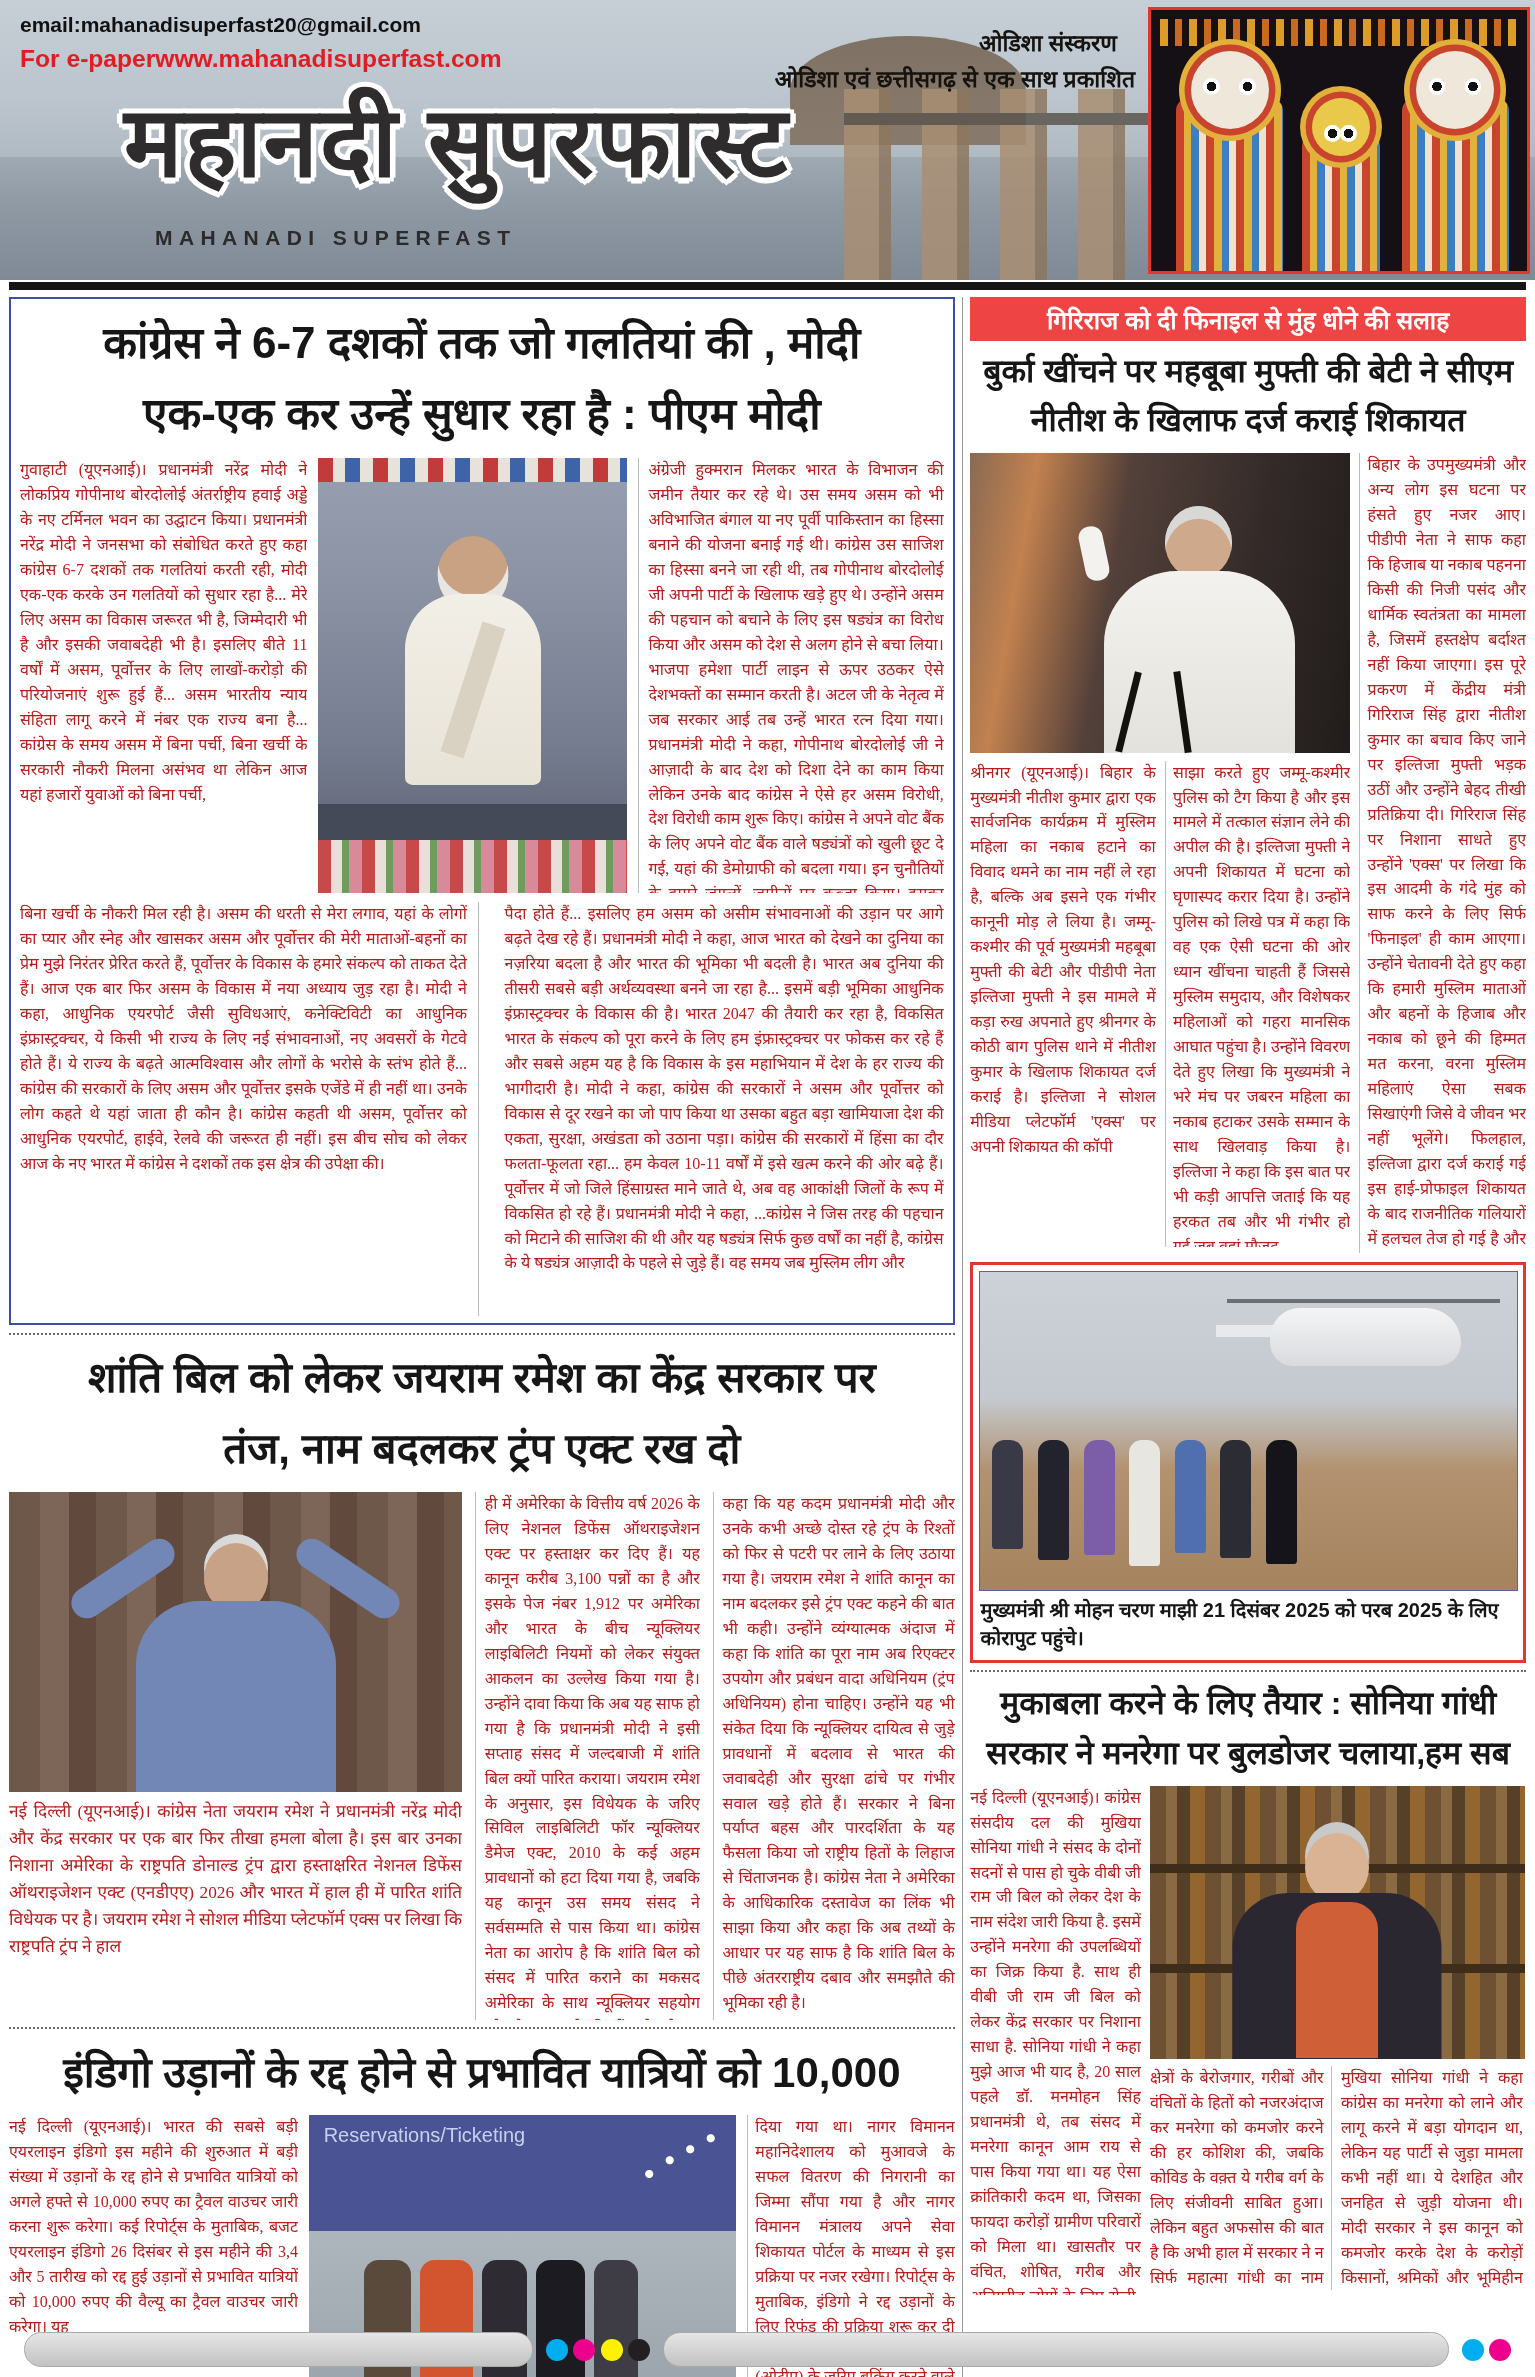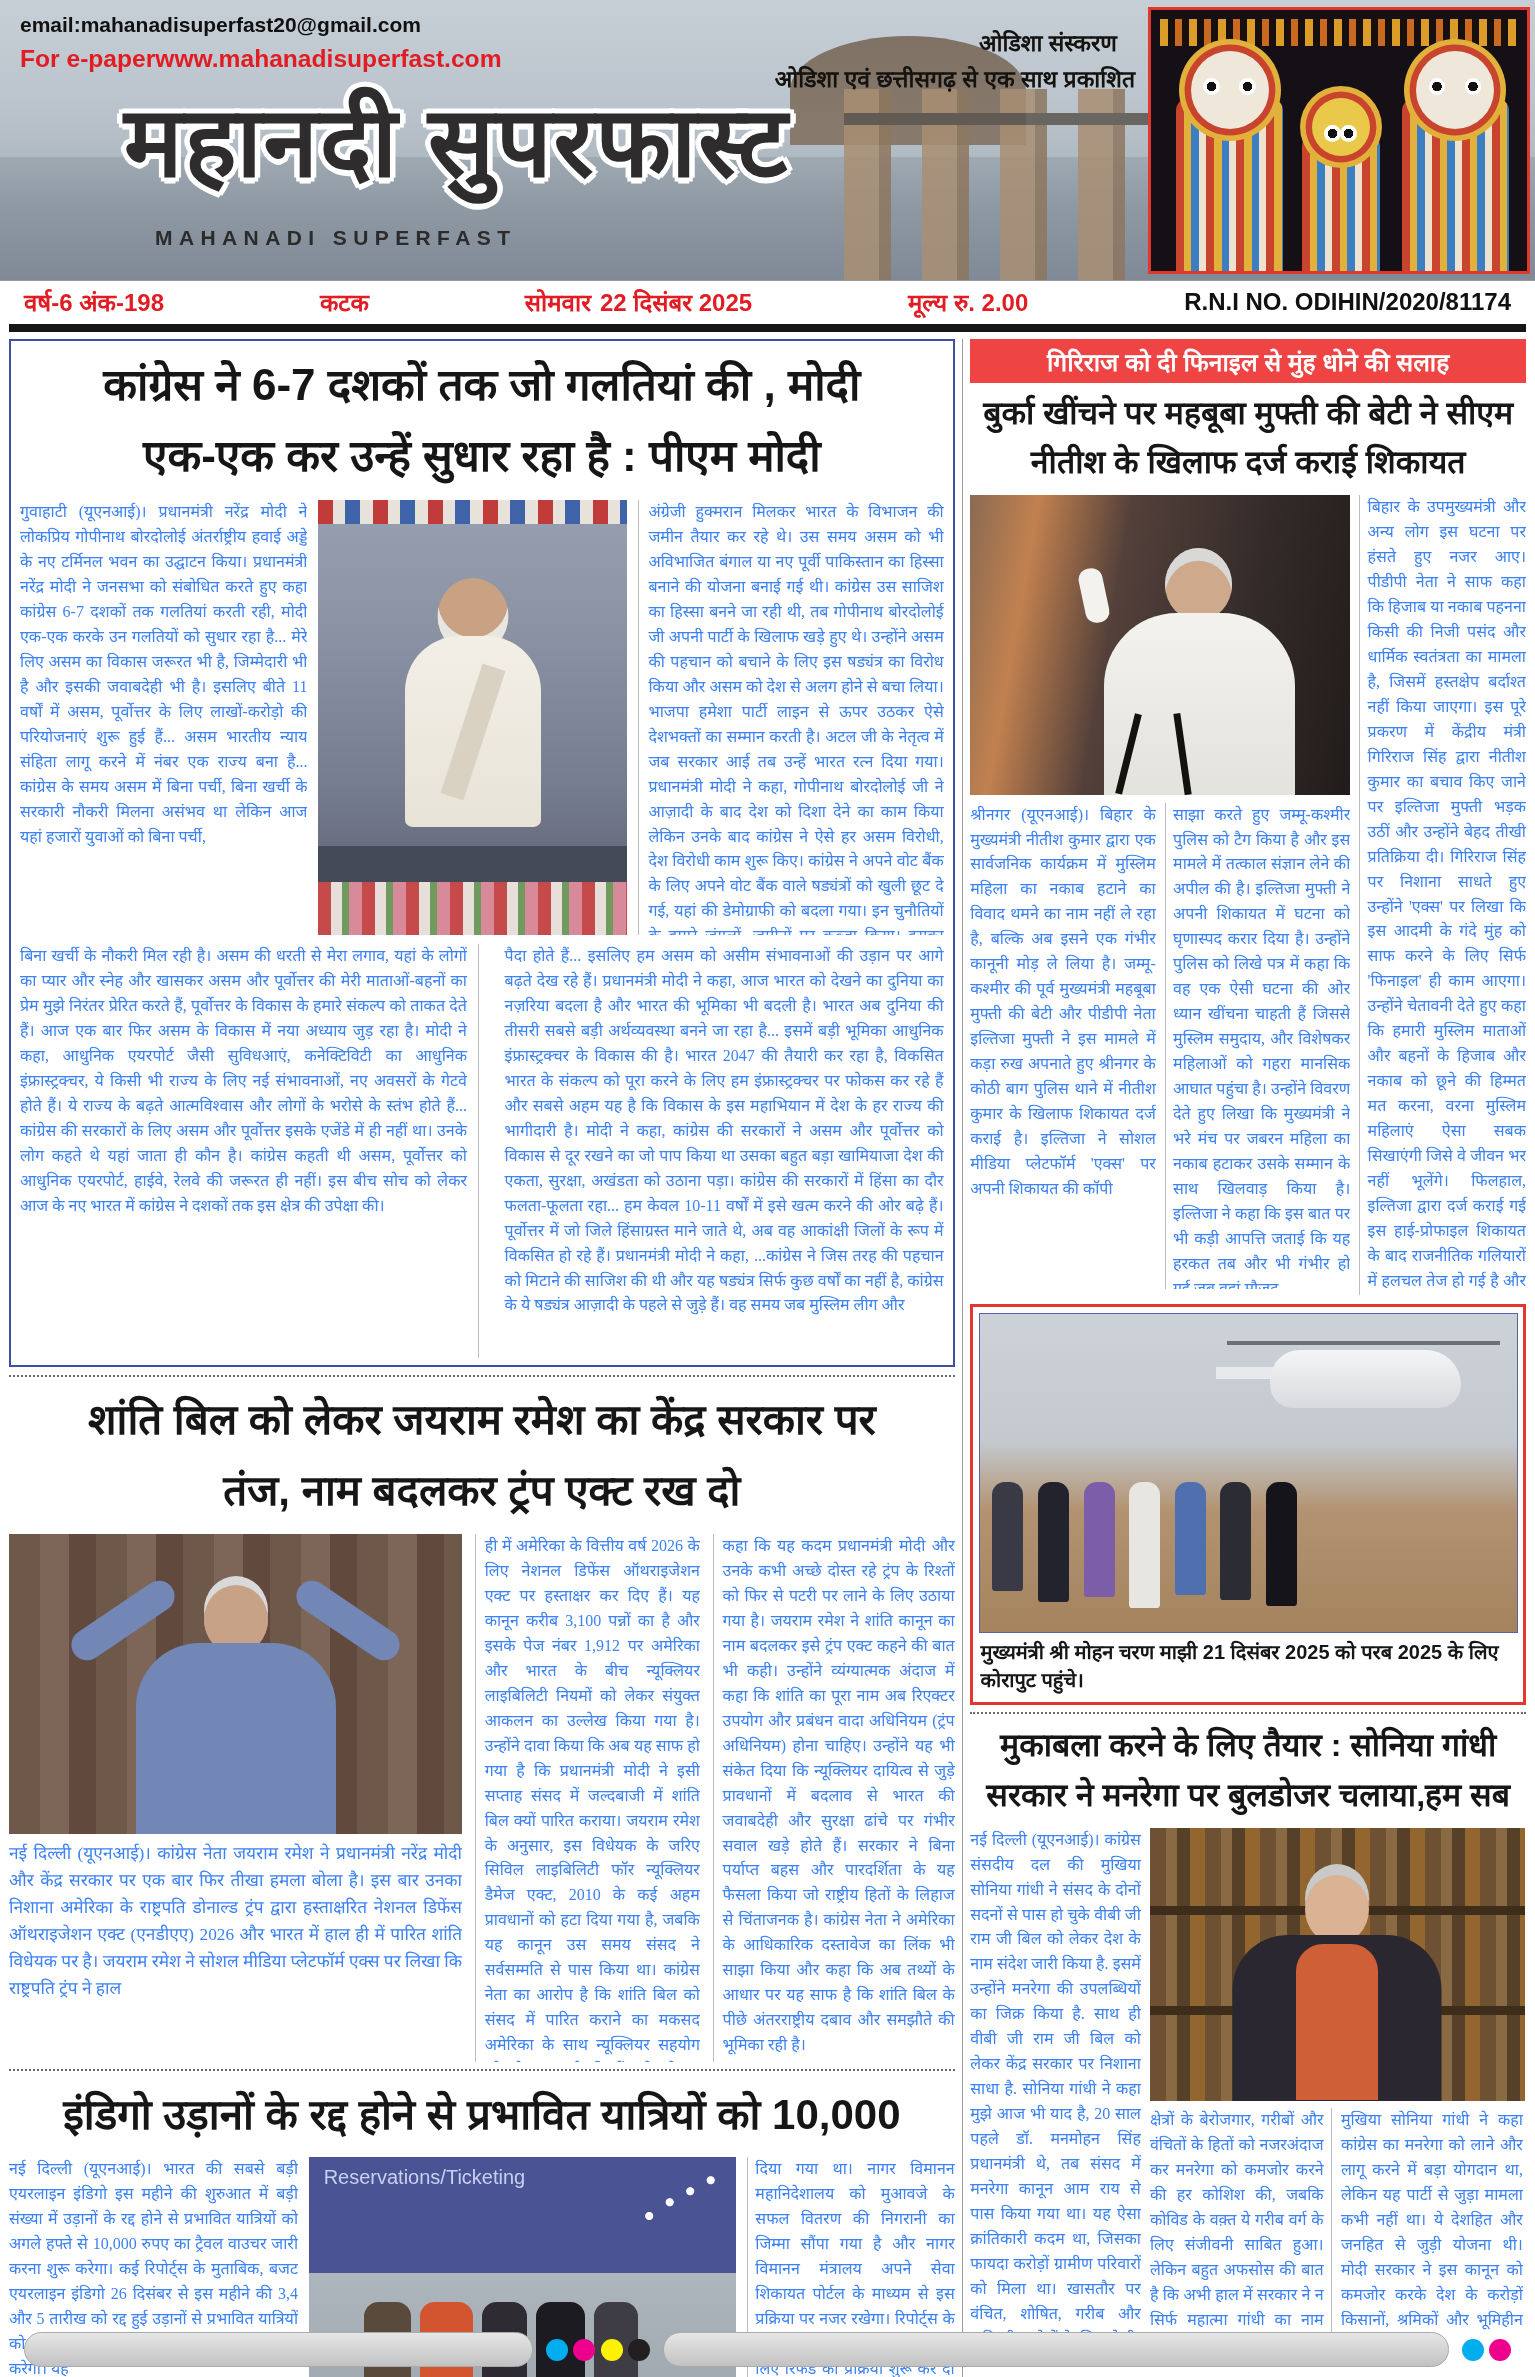--- a/index.html
+++ b/index.html
@@ -68,21 +68,21 @@
   .left-region { width:953px; padding-right:7.3px; }
   .right-region { width:564px; border-left:0.9px solid #9a9a9a; padding-left:7.3px; }
   
   .hl { font-family:"Liberation Sans",sans-serif; font-weight:800; color:#161616; text-align:center; }
   .hl-modi { font-size:44px; line-height:1.62; }
   .hl-mid { font-size:42px; line-height:1.7; }
   .hl-right { font-size:32px; line-height:1.55; }
   .kicker { background:#ef4444; color:#fff; font-family:"Liberation Sans",sans-serif; font-weight:bold;
     font-size:24.6px; text-align:center; padding:5.5px 3.6px; }
   
-  .bodytxt { font-size:16px; line-height:1.56; text-align:justify; color:#3b82f6; overflow:hidden; }
+  .bodytxt { font-size:16px; line-height:1.56; text-align:justify; color:#b91c1c; overflow:hidden; }
   .bodytxt::first-letter {}
   .colrule-l { border-left:0.9px solid #bdbdbd; }
   .colrule-r { border-right:0.9px solid #bdbdbd; }
   .dotted-sep { border-top:2.7px dotted #6a6a6a; margin:7.3px 0; }
   
   .modi-box { border:2.7px solid #3f4ea3; padding:7.3px 9px; }
   .modi-top { display:flex; gap:11px; margin-top:9px; }
   .modi-c1 { width:295px; height:435px; }
   .modi-c2 { width:313px; height:435px; padding-left:9px; }
   .modi-bottom { display:flex; gap:14.6px; margin-top:9px; }
@@ -210,32 +210,20 @@
         </div>
       <div class="deity d-mid">
           <div class="face"></div>
         </div>
       <div class="deity d-right">
           <div class="face"></div>
         </div>
     </div>
   </div>
 
-  <div class="dateline">
-    <span>वर्ष-6  अंक-198</span>
-    <span class="sp"></span>
-    <span>कटक</span>
-    <span class="sp"></span>
-    <span>सोमवार</span>
-    <span>22 दिसंबर  2025</span>
-    <span class="sp"></span>
-    <span>मूल्य रु. 2.00</span>
-    <span class="sp"></span>
-    <span class="dl-rni">R.N.I NO. ODIHIN/2020/81174</span>
-  </div>
   <div class="black-rule"></div>
 
   <div class="main">
 
     <div class="left-region">
 
       <div class="modi-box">
         <div class="hl hl-modi">कांग्रेस ने 6-7 दशकों तक जो गलतियां की , मोदी</div>
         <div class="hl hl-modi">एक-एक कर उन्हें सुधार रहा है : पीएम मोदी</div>
         <div class="modi-top">

